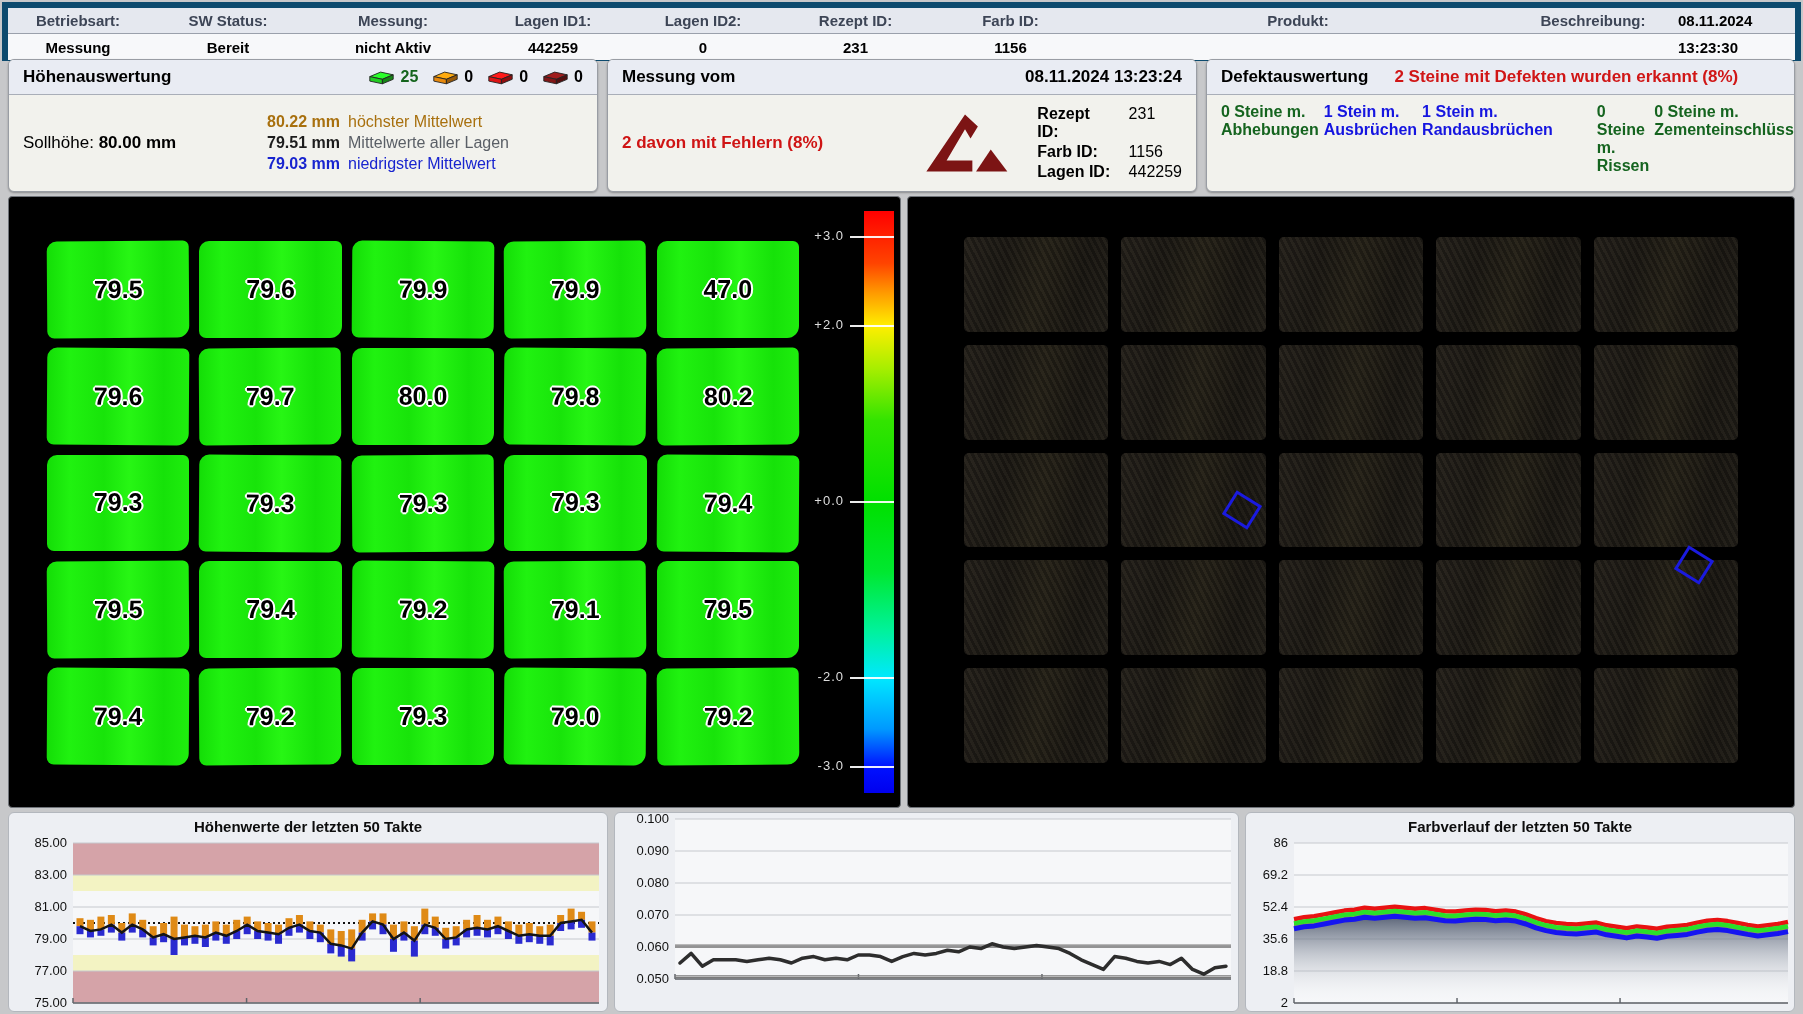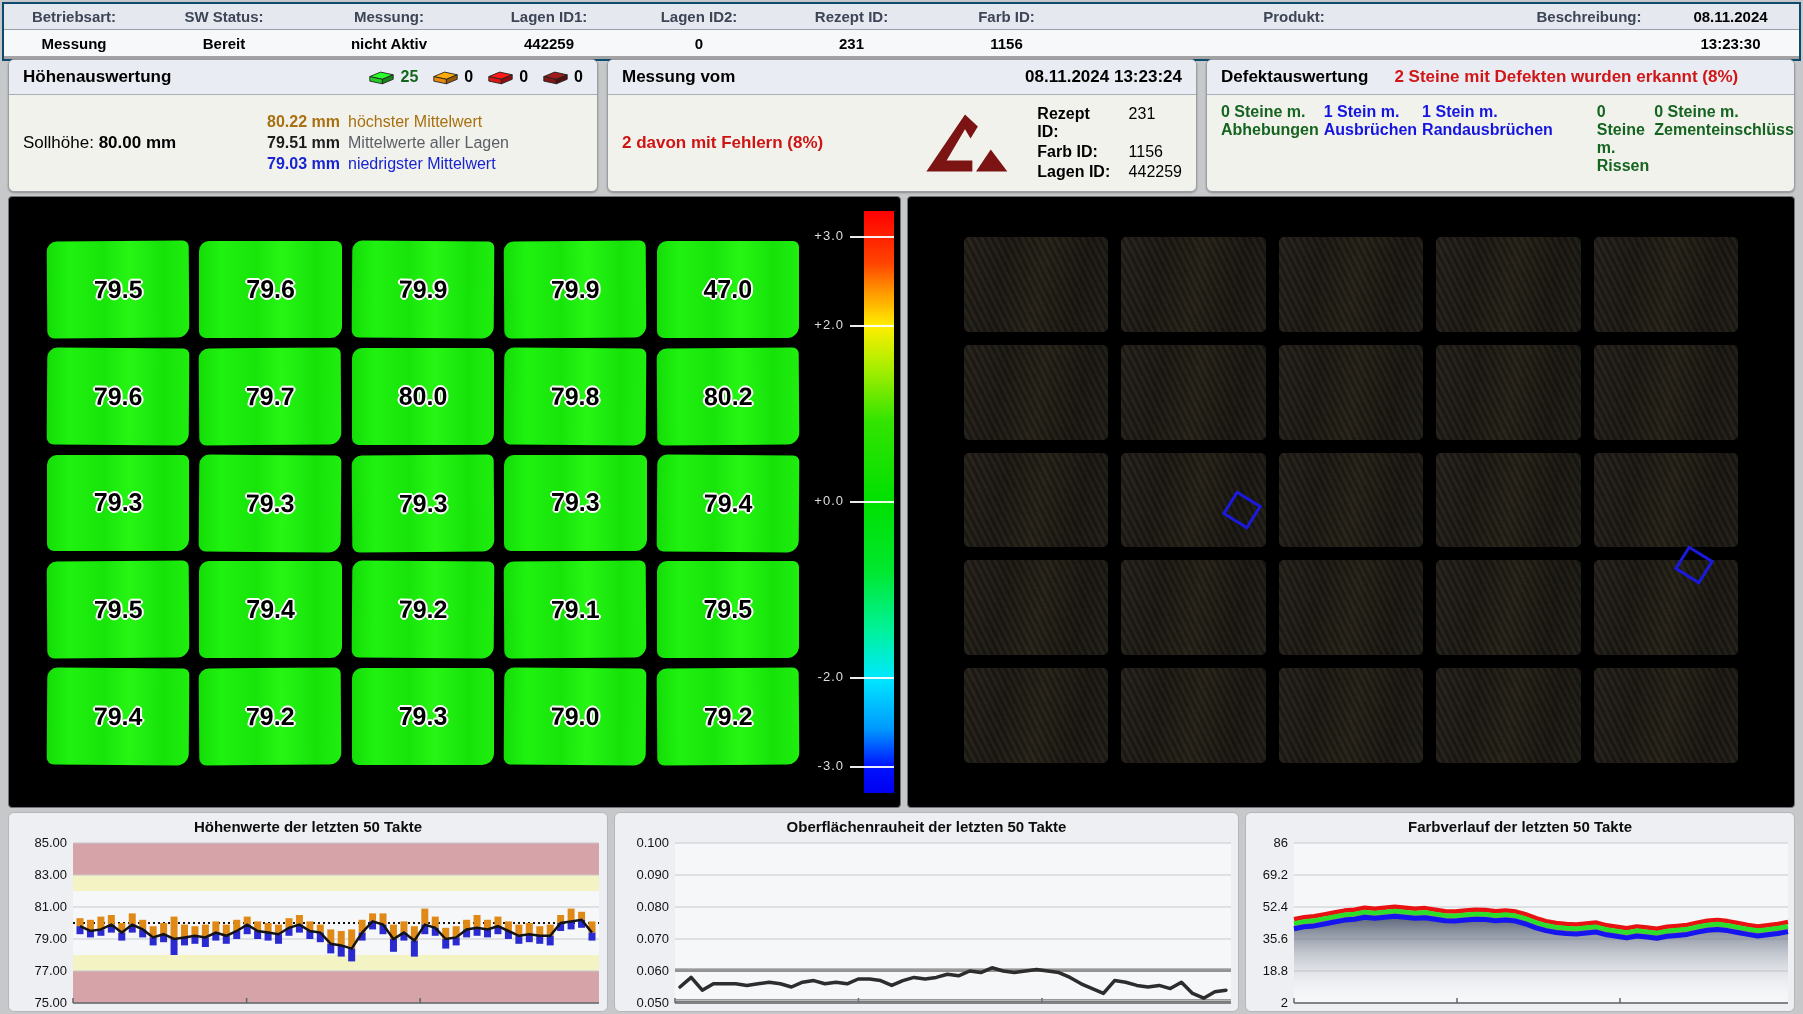--- a/index.html
+++ b/index.html
@@ -1,27 +1,27 @@
 <!DOCTYPE html>
 <html><head>
 <meta charset="utf-8">
 <style>
   * { box-sizing: border-box; }
   body { margin:0; background:#c7c8ca; font-family:"Liberation Sans", sans-serif; }
   .screen { position:relative; width:1803px; height:1014px; background:#c7c8ca; overflow:hidden; }
 
   
   .topbar { position:absolute; left:2px; top:2px; width:1799px; height:59px;
-            border:2px solid #0c4a6e; background:#a3a3a3; }
+            border:6px solid #0c4a6e; background:#a3a3a3; }
   .topbar-row { display:grid; grid-template-columns:140px 160px 170px 150px 150px 155px 155px 420px 170px 1fr;
                 align-items:center; height:26px; font-size:15px; font-weight:bold; }
   .topbar-row.labels { background:#e5e8ef; color:#3d4556; border-bottom:1px solid #9aa0ab; }
   .topbar-row.values { background:#f7f8fa; color:#000; }
   .topbar-cell { text-align:center; white-space:nowrap; }
-  .topbar-cell.right { text-align:center; padding-right:12px; color:#000; }
+  .topbar-cell.right { text-align:left; padding-right:12px; color:#000; }
 
   
   .panels { position:absolute; top:59px; left:8px; width:1787px; height:133px; display:flex; gap:9px; }
   .panel { background:#f2f2ed; border:1px solid #999da4; border-radius:6px; overflow:hidden;
            box-shadow:0 1px 2px rgba(0,0,0,.3); display:flex; flex-direction:column; }
   .panel-header { height:35px; flex:0 0 35px; background:#e9ecf3; border-bottom:1px solid #a9aeb8;
                   display:flex; align-items:center; padding:0 14px; font-size:17px; font-weight:bold; color:#000; }
   .panel-body { flex:1; padding:6px 14px; font-size:16px; }
 
   #panel-hoehe { width:590px; }
@@ -442,21 +442,20 @@
           <rect x="558.6020408163265" y="71.59999999999991" width="7" height="12.800000000000182" fill="#df8a16"></rect>
           <rect x="558.6020408163265" y="84.40000000000009" width="7" height="8" fill="#2a2ad0"></rect>
           <rect x="569.0510204081633" y="74.79999999999995" width="7" height="8" fill="#df8a16"></rect>
           <rect x="569.0510204081633" y="82.79999999999995" width="7" height="8" fill="#2a2ad0"></rect>
           <rect x="579.5" y="84.40000000000009" width="7" height="11.199999999999818" fill="#df8a16"></rect>
           <rect x="579.5" y="95.59999999999991" width="7" height="8" fill="#2a2ad0"></rect>
           <polyline points="71,89.2 81.44897959183673,94.0 91.89795918367346,92.4 102.34693877551021,87.6 112.79591836734693,95.6 123.24489795918367,87.6 133.69387755102042,92.4 144.14285714285714,100.4 154.59183673469386,97.2 165.0408163265306,102.0 175.48979591836735,100.4 185.93877551020407,98.8 196.3877551020408,100.4 206.83673469387753,95.6 217.28571428571428,98.8 227.734693877551,94.0 238.18367346938774,87.6 248.6326530612245,94.0 259.0816326530612,95.6 269.53061224489795,97.2 279.9795918367347,90.8 290.42857142857144,87.6 300.87755102040813,94.0 311.3265306122449,95.6 321.7755102040816,106.8 332.2244897959184,108.4 342.67346938775506,111.6 353.1224489795918,95.6 363.57142857142856,84.4 374.0204081632653,87.6 384.469387755102,102.0 394.91836734693874,95.6 405.3673469387755,103.6 415.81632653061223,87.6 426.265306122449,90.8 436.71428571428567,102.0 447.1632653061224,100.4 457.61224489795916,92.4 468.0612244897959,90.8 478.5102040816326,92.4 488.95918367346934,89.2 499.4081632653061,94.0 509.85714285714283,98.8 520.3061224489795,97.2 530.7551020408163,98.8 541.204081632653,98.8 551.6530612244898,86.0 562.1020408163265,84.4 572.5510204081633,82.8 583,95.6" fill="none" stroke="#141414" stroke-width="2.5"></polyline>
         </svg>
     </div>
     <div class="chart" id="chart-1">
-      <div class="chart-title">Oberflächenrauheit der letzten 50 Takte</div>
       <svg id="chart-svg-1" width="623" height="174">
           <rect x="60" y="6" width="556" height="160" fill="#f6f7f9"></rect>
           <line x1="60" y1="6" x2="616" y2="6" stroke="#c6c9ce" stroke-width="1"></line>
           <text x="54" y="10" text-anchor="end" font-size="13" font-family="Liberation Sans, sans-serif" fill="#111">0.100</text>
           <line x1="60" y1="38.00000000000003" x2="616" y2="38.00000000000003" stroke="#c6c9ce" stroke-width="1"></line>
           <text x="54" y="42.00000000000003" text-anchor="end" font-size="13" font-family="Liberation Sans, sans-serif" fill="#111">0.090</text>
           <line x1="60" y1="70.00000000000001" x2="616" y2="70.00000000000001" stroke="#c6c9ce" stroke-width="1"></line>
           <text x="54" y="74.00000000000001" text-anchor="end" font-size="13" font-family="Liberation Sans, sans-serif" fill="#111">0.080</text>
           <line x1="60" y1="101.99999999999999" x2="616" y2="101.99999999999999" stroke="#c6c9ce" stroke-width="1"></line>
           <text x="54" y="105.99999999999999" text-anchor="end" font-size="13" font-family="Liberation Sans, sans-serif" fill="#111">0.070</text>

